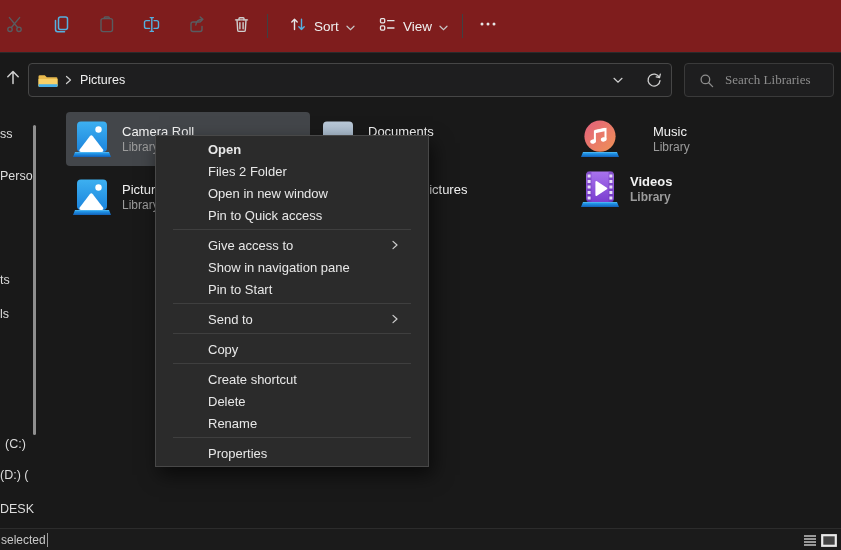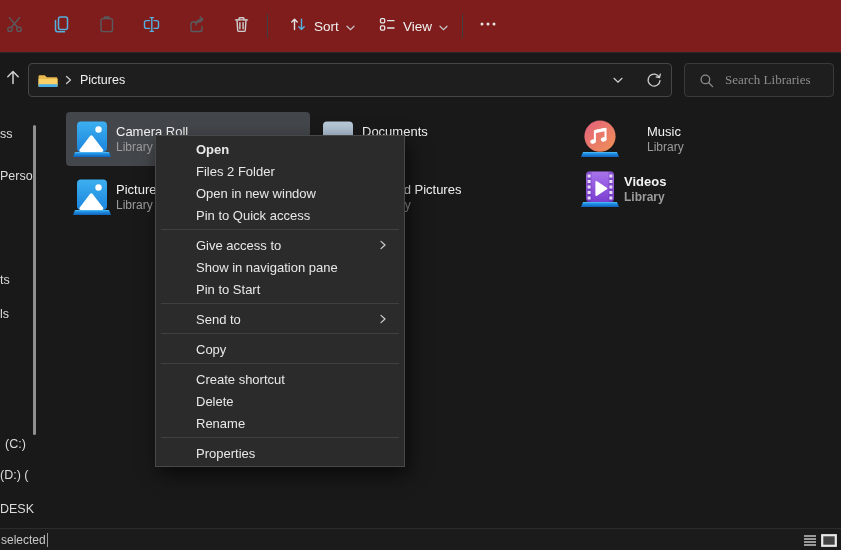--- a/index.html
+++ b/index.html
@@ -38,27 +38,27 @@
   .frag0{top:22px;} .frag1{top:64px;} .frag2{top:168px;} .frag3{top:202px;}
   .frag4{top:332px;left:5px;} .frag5{top:363px;} .frag6{top:397px;}
   .nav-scrollbar{position:absolute;left:33px;top:20px;width:3px;height:310px;background:#8f8f8f;border-radius:2px;}
 
   .tile{position:absolute;width:244px;height:54px;border-radius:4px;display:flex;align-items:center;padding-left:6px;box-sizing:border-box;}
   .tile.selected{background:#43464a;}
   .pos0{left:66px;top:7px;} .pos1{left:66px;top:65px;}
   .pos2{left:312px;top:7px;} .pos3{left:324px;top:65px;}
   .pos4{left:574px;top:7px;gap:23px;} .pos5{left:574px;top:57px;font-weight:bold;}
   .tile-icon{width:40px;height:40px;flex:0 0 auto;}
-  .tile-text{display:flex;flex-direction:column;margin-left:4px;}
+  .tile-text{display:flex;flex-direction:column;margin-left:10px;}
   .tile-name{font-size:13px;line-height:16px;color:#f2f2f2;white-space:nowrap;}
   .tile-sub{font-size:12px;line-height:15px;color:#9c9c9c;white-space:nowrap;}
 
   
   .context-menu{position:absolute;left:155px;top:30px;width:240px;background:#2b2b2b;border:1px solid #484848;
-                padding:2px 4px;box-shadow:4px 8px 18px rgba(0,0,0,.6);z-index:10;}
+                padding:2px 16px;box-shadow:4px 8px 18px rgba(0,0,0,.6);z-index:10;}
   .menu-item{height:22px;display:flex;align-items:center;padding:0 14px 0 36px;font-size:13px;color:#e8e8e8;white-space:nowrap;}
   .menu-item.bold .menu-label{font-weight:700;}
   .menu-chev{margin-left:auto;flex:0 0 auto;}
   .menu-sep{height:1px;background:#3f3f3f;margin:3px 1px 4px 1px;}
 
   
   .statusbar{position:absolute;left:0;top:528px;width:841px;height:22px;background:#1b1b1b;border-top:1px solid #2c2c2c;}
   .status-text{position:absolute;left:1px;top:4px;font-size:12px;color:#c8c8c8;}
   .status-divider{position:absolute;left:47px;top:4px;width:1px;height:14px;background:#9a9a9a;}
   .sb-icon{position:absolute;top:4px;width:18px;height:15px;display:flex;align-items:center;justify-content:center;}

